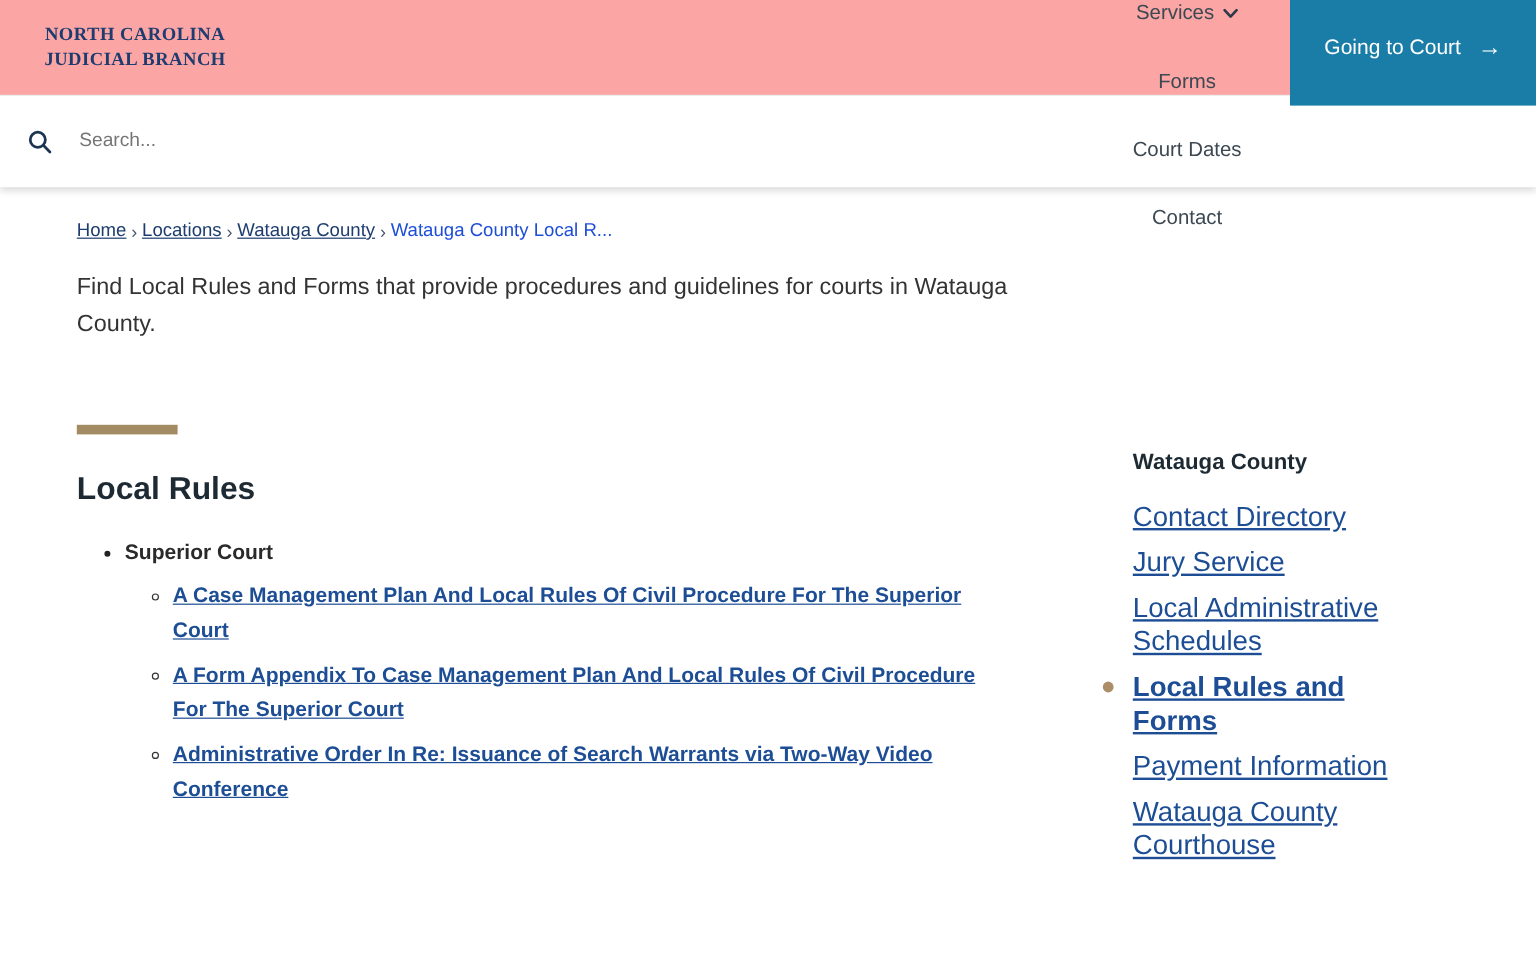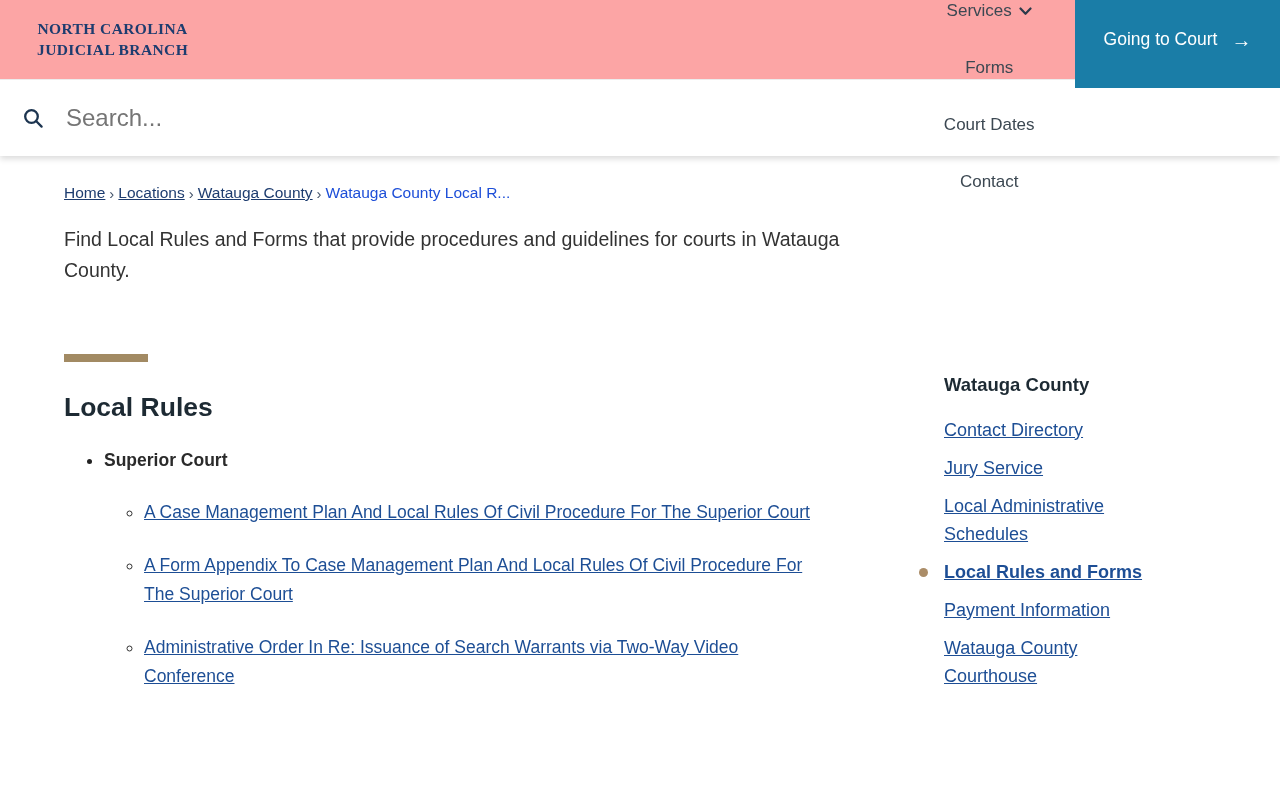--- a/index.html
+++ b/index.html
@@ -18,21 +18,21 @@
   .nav-item svg { margin-top:2px; }
   .cta { height:96px; min-width:205px; background:#1a7da7; color:#fff; display:flex;
     align-items:center; justify-content:center; gap:14px; font-size:17.5px;
     text-decoration:none; cursor:pointer; padding:0 26px; }
   .cta .arrow { font-size:20px; line-height:1; }
 
   
   .searchbar { height:76px; background:#fff; display:flex; align-items:center;
     box-shadow:0 3px 6px rgba(0,0,0,0.14); position:relative; z-index:2; }
   .search-icon { margin-left:23px; display:flex; align-items:center; cursor:pointer; }
-  .search-input { border:none; outline:none; font-size:24px; margin-left:22px; width:900px;
+  .search-input { border:none; outline:none; font-size:16px; margin-left:22px; width:900px;
     font-family:"Liberation Sans", sans-serif; color:#333; }
   .search-input::placeholder { color:#757575; opacity:1; }
 
   
   .container { padding:0 64px; }
   .breadcrumb { margin-top:28px; display:flex; align-items:center; gap:4px;
     font-size:15.5px; }
   .breadcrumb a { color:#1d3c6f; text-decoration:underline; cursor:pointer; }
   .breadcrumb .sep { color:#44546a; font-size:15px; }
   .breadcrumb .current { color:#1d4ed8; }
@@ -43,28 +43,28 @@
 
   .gold-divider { margin-top:68px; width:84px; height:8px; background:#a28a63; }
 
   .content-row { display:flex; justify-content:space-between; align-items:flex-start; }
   .main-col { width:750px; }
   .main-col h2 { margin-top:30px; font-size:26.5px; font-weight:700; color:#1d2a33; }
   .rules-list { margin-top:24px; padding-left:40px; list-style:disc; }
   .rules-list > li { font-size:17.5px; font-weight:700; color:#2a2a2a; line-height:27px; }
   .rules-list > li::marker { color:#222; }
   .sub-list { padding-left:40px; list-style:circle; margin-top:6px; }
-  .sub-list li { font-weight:400; line-height:29px; margin-top:24px; }
+  .sub-list li { font-weight:700; line-height:29px; margin-top:8px; }
   .sub-list li::marker { color:#333; }
   .sub-list a { color:#1d4e95; text-decoration:underline; font-size:17.5px; cursor:pointer; }
 
   .sidebar { width:305px; padding-left:33px; padding-top:12px; position:relative; }
   .sidebar h3 { font-size:18.5px; font-weight:700; color:#1d2a33; margin-bottom:20px; }
   .sidebar-item { position:relative; max-width:225px; margin-bottom:10px;
-    font-size:18px; line-height:28px; }
+    font-size:23px; line-height:28px; }
   .sidebar-item a { color:#1d4e95; text-decoration:underline; cursor:pointer; }
   .sidebar-item.active a { font-weight:700; }
   .sidebar-item .bullet { position:absolute; left:-25px; top:10px; width:9px; height:9px;
     border-radius:50%; background:#ab8d68; display:none; }
   .sidebar-item.active .bullet { display:block; }
 </style>
 </head>
 <body>
 
 <header class="header">

